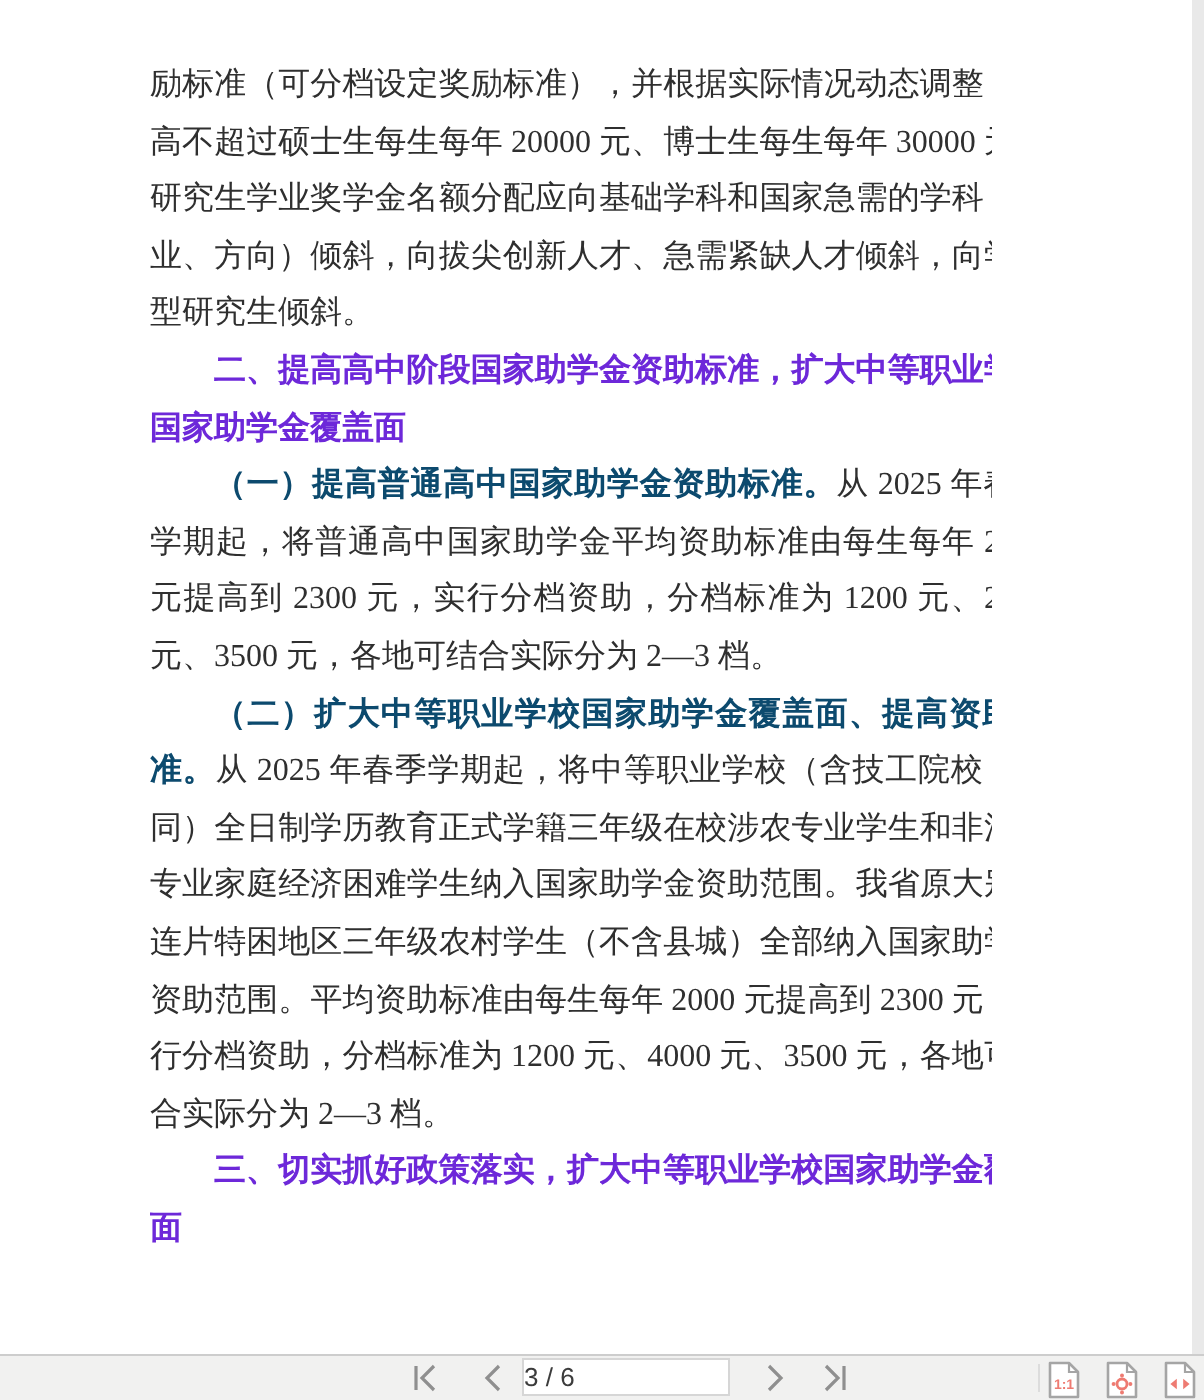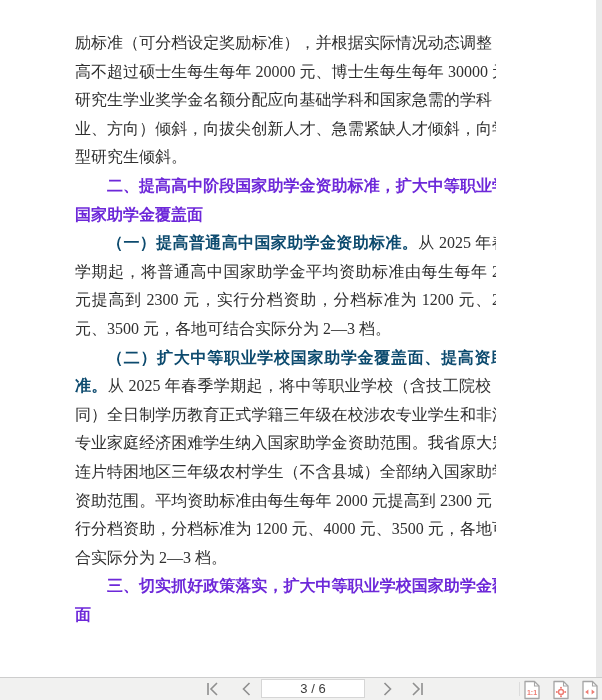--- a/index.html
+++ b/index.html
@@ -46,21 +46,21 @@
   }
   .nav-btn svg{display:block;}
   .btn-first{left:203px;}
   .btn-prev{left:236px;}
   .btn-next{left:377px;}
   .btn-last{left:407px;}
 
   .page-input{
     position:absolute;left:261px;top:1px;width:104px;height:19px;
     border:1px solid #d6d6d6;background:#fff;color:#3c3c3c;
-    font-size:13px;text-align:center;font-family:"Liberation Sans","DejaVu Sans",sans-serif;
+    font-size:13px;text-align:left;font-family:"Liberation Sans","DejaVu Sans",sans-serif;
     outline:none;
   }
 
   .toolbar-sep{position:absolute;left:519px;top:4px;width:1px;height:14px;background:#dcdcdc;}
 
   .icon-btn{
     position:absolute;top:1px;width:20px;height:21px;
     background:none;border:none;padding:0;cursor:pointer;
     display:flex;align-items:center;justify-content:center;
   }

